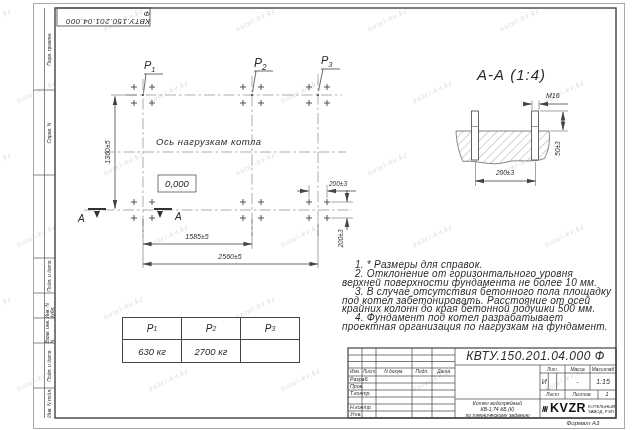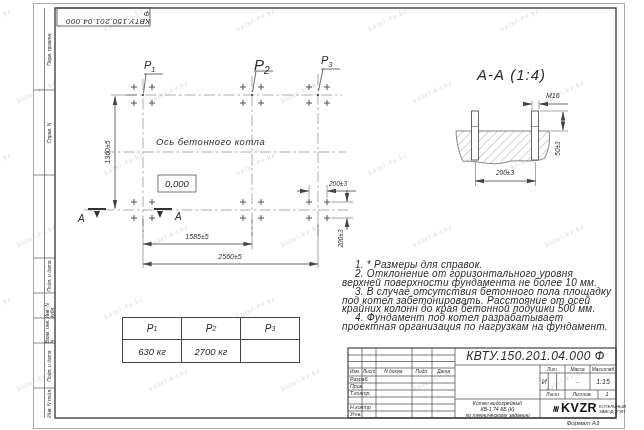--- a/index.html
+++ b/index.html
@@ -173,24 +173,24 @@
 
   <div class="rot txt" style="left:8.75px;top:44px;width:82px;height:10px;font-size:5px;">Перв. примен.</div>
   <div class="rot txt" style="left:7.25px;top:127.5px;width:85px;height:10px;font-size:5px;">Справ. N</div>
   <div class="rot txt" style="left:32.25px;top:270.5px;width:35px;height:10px;font-size:5px;">Подп. и дата</div>
   <div class="rot txt" style="left:37.25px;top:300.5px;width:25px;height:10px;font-size:5px;">Инв. N дубл.</div>
   <div class="rot txt" style="left:37.25px;top:325.5px;width:25px;height:10px;font-size:5px;">Взам. инв. N</div>
   <div class="rot txt" style="left:27.25px;top:360.5px;width:45px;height:10px;font-size:5px;">Подп. и дата</div>
   <div class="rot txt" style="left:34.75px;top:398px;width:30px;height:10px;font-size:5px;">Инв. N подл.</div>
 
   <div class="abs txt nowrap" style="left:144px;top:60px;font-size:11px;"><span>P</span><sub>1</sub></div>
-  <div class="abs txt nowrap" style="left:254px;top:57px;font-size:15px;"><span>P</span><sub>2</sub></div>
+  <div class="abs txt nowrap" style="left:254px;top:57px;font-size:12px;"><span>P</span><sub>2</sub></div>
   <div class="abs txt nowrap" style="left:321px;top:55px;font-size:11px;"><span>P</span><sub>3</sub></div>
 
-  <div class="abs txt nowrap" style="left:156px;top:137px;font-size:9.5px;letter-spacing:.5px;">Ось бетонного котла</div>
+  <div class="abs txt nowrap" style="left:156px;top:137px;font-size:9.5px;letter-spacing:.5px;">Ось нагрузкам котла</div>
   <div class="abs txt ctr" style="left:158px;top:175px;width:38px;height:17px;font-size:9.5px;">0,000</div>
 
   <div class="rot txt" style="left:83px;top:147px;width:50px;height:10px;font-size:7px;">1360±5</div>
   <div class="abs txt ctr" style="left:167px;top:233px;width:60px;font-size:7px;">1585±5</div>
   <div class="abs txt ctr" style="left:200px;top:253px;width:60px;font-size:7px;">2560±5</div>
   <div class="abs txt nowrap" style="left:329px;top:181px;font-size:6.5px;">200±3</div>
   <div class="rot txt" style="left:324px;top:234px;width:34px;height:9px;font-size:6.5px;">200±3</div>
 
   <div class="abs txt" style="left:78px;top:214px;font-size:10px;">А</div>
   <div class="abs txt" style="left:175px;top:212px;font-size:10px;">А</div>
@@ -249,21 +249,21 @@
   <div class="abs txt ctr tb-small" style="left:565px;top:367px;width:25px;">Масса</div>
   <div class="abs txt ctr tb-small" style="left:590px;top:367px;width:26px;">Масштаб</div>
   <div class="abs txt ctr" style="left:540px;top:376px;width:8.3px;height:12px;font-size:7px;">И</div>
   <div class="abs txt ctr" style="left:565px;top:376px;width:25px;height:12px;font-size:7px;">-</div>
   <div class="abs txt ctr" style="left:590px;top:376px;width:26px;height:12px;font-size:7px;">1:15</div>
 
   <div class="abs txt ctr" style="left:540px;top:391.5px;width:25px;font-size:5px;">Лист</div>
   <div class="abs txt ctr" style="left:565px;top:391.5px;width:33px;font-size:5px;">Листов</div>
   <div class="abs txt ctr" style="left:598px;top:391px;width:18px;font-size:6px;">1</div>
 
-  <div class="abs txt logo-row" style="left:542px;top:400.5px;width:73px;height:16px;padding-left:11px;">
+  <div class="abs txt logo-row" style="left:542px;top:400.5px;width:73px;height:16px;">
     <svg width="13" height="14" viewBox="0 0 13 14">
       <path d="M1,13 L4,1 L5,13 L8,1 L9,13 L12,1" stroke="#111" stroke-width="2" fill="none"></path>
     </svg>
     <span class="kvzr">KVZR</span>
     <span class="company">
       <span style="display:block;">КОТЕЛЬНЫЙ</span>
       <span style="display:block;">ЗАВОД, РЭП</span>
     </span>
   </div>
 

